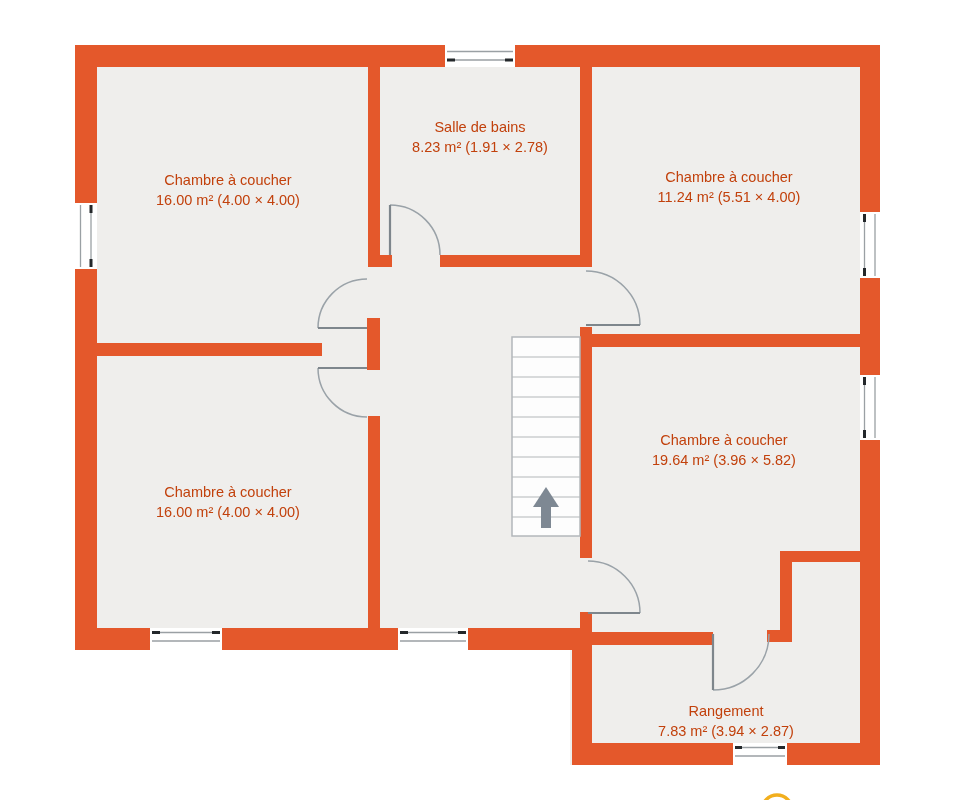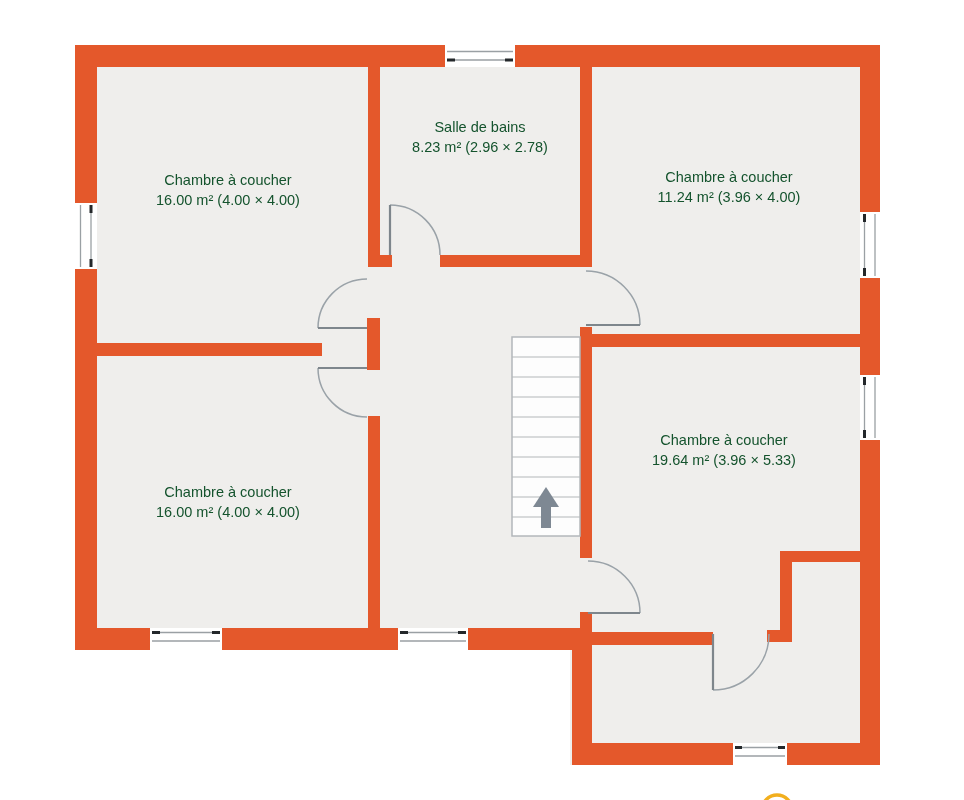--- a/index.html
+++ b/index.html
@@ -1,20 +1,20 @@
 <!DOCTYPE html>
 <html><head>
 <meta charset="utf-8">
 <style>
   html,body{margin:0;padding:0;background:#ffffff;}
   #canvas{position:relative;width:964px;height:800px;background:#ffffff;overflow:hidden;
           font-family:"Liberation Sans", sans-serif;}
   #plan-svg{position:absolute;left:0;top:0;}
   .room-label{position:absolute;transform:translate(-50%,-50%);text-align:center;
-              color:#14532d;font-size:14.5px;line-height:20px;white-space:nowrap;}
+              color:#c2410c;font-size:14.5px;line-height:20px;white-space:nowrap;}
   .room-label .nm{font-size:14.5px;}
   .room-label .dim{font-size:14.5px;}
 </style>
 </head>
 <body>
 
 <div id="canvas">
 
   <svg id="plan-svg" width="964" height="800" viewBox="0 0 964 800">
 
@@ -124,33 +124,37 @@
     <circle cx="777" cy="810" r="15" fill="#ffffff" stroke="#F2AF1E" stroke-width="3.5"></circle>
   </svg>
 
   <div class="room-label" style="left:228px;top:190px">
     <div class="nm">Chambre à coucher</div>
     <div class="dim"><span>16.00 m²</span> <span>(4.00 × 4.00)</span></div>
   </div>
 
   <div class="room-label" style="left:480px;top:137px">
     <div class="nm">Salle de bains</div>
-    <div class="dim"><span>8.23 m²</span> <span>(2.96 × 2.78)</span></div>
+    <div class="dim"><span>8.23 m²</span> <span>(1.91 × 2.78)</span></div>
   </div>
 
   <div class="room-label" style="left:729px;top:187px">
     <div class="nm">Chambre à coucher</div>
-    <div class="dim"><span>11.24 m²</span> <span>(3.96 × 4.00)</span></div>
+    <div class="dim"><span>11.24 m²</span> <span>(5.51 × 4.00)</span></div>
   </div>
 
   <div class="room-label" style="left:724px;top:450px">
     <div class="nm">Chambre à coucher</div>
-    <div class="dim"><span>19.64 m²</span> <span>(3.96 × 5.33)</span></div>
+    <div class="dim"><span>19.64 m²</span> <span>(3.96 × 5.82)</span></div>
   </div>
 
   <div class="room-label" style="left:228px;top:502px">
     <div class="nm">Chambre à coucher</div>
     <div class="dim"><span>16.00 m²</span> <span>(4.00 × 4.00)</span></div>
   </div>
 
 
+  <div class="room-label" style="left:726px;top:721px">
+    <div class="nm">Rangement</div>
+    <div class="dim"><span>7.83 m²</span> <span>(3.94 × 2.87)</span></div>
+  </div>
 
 </div>
 
 </body></html>

